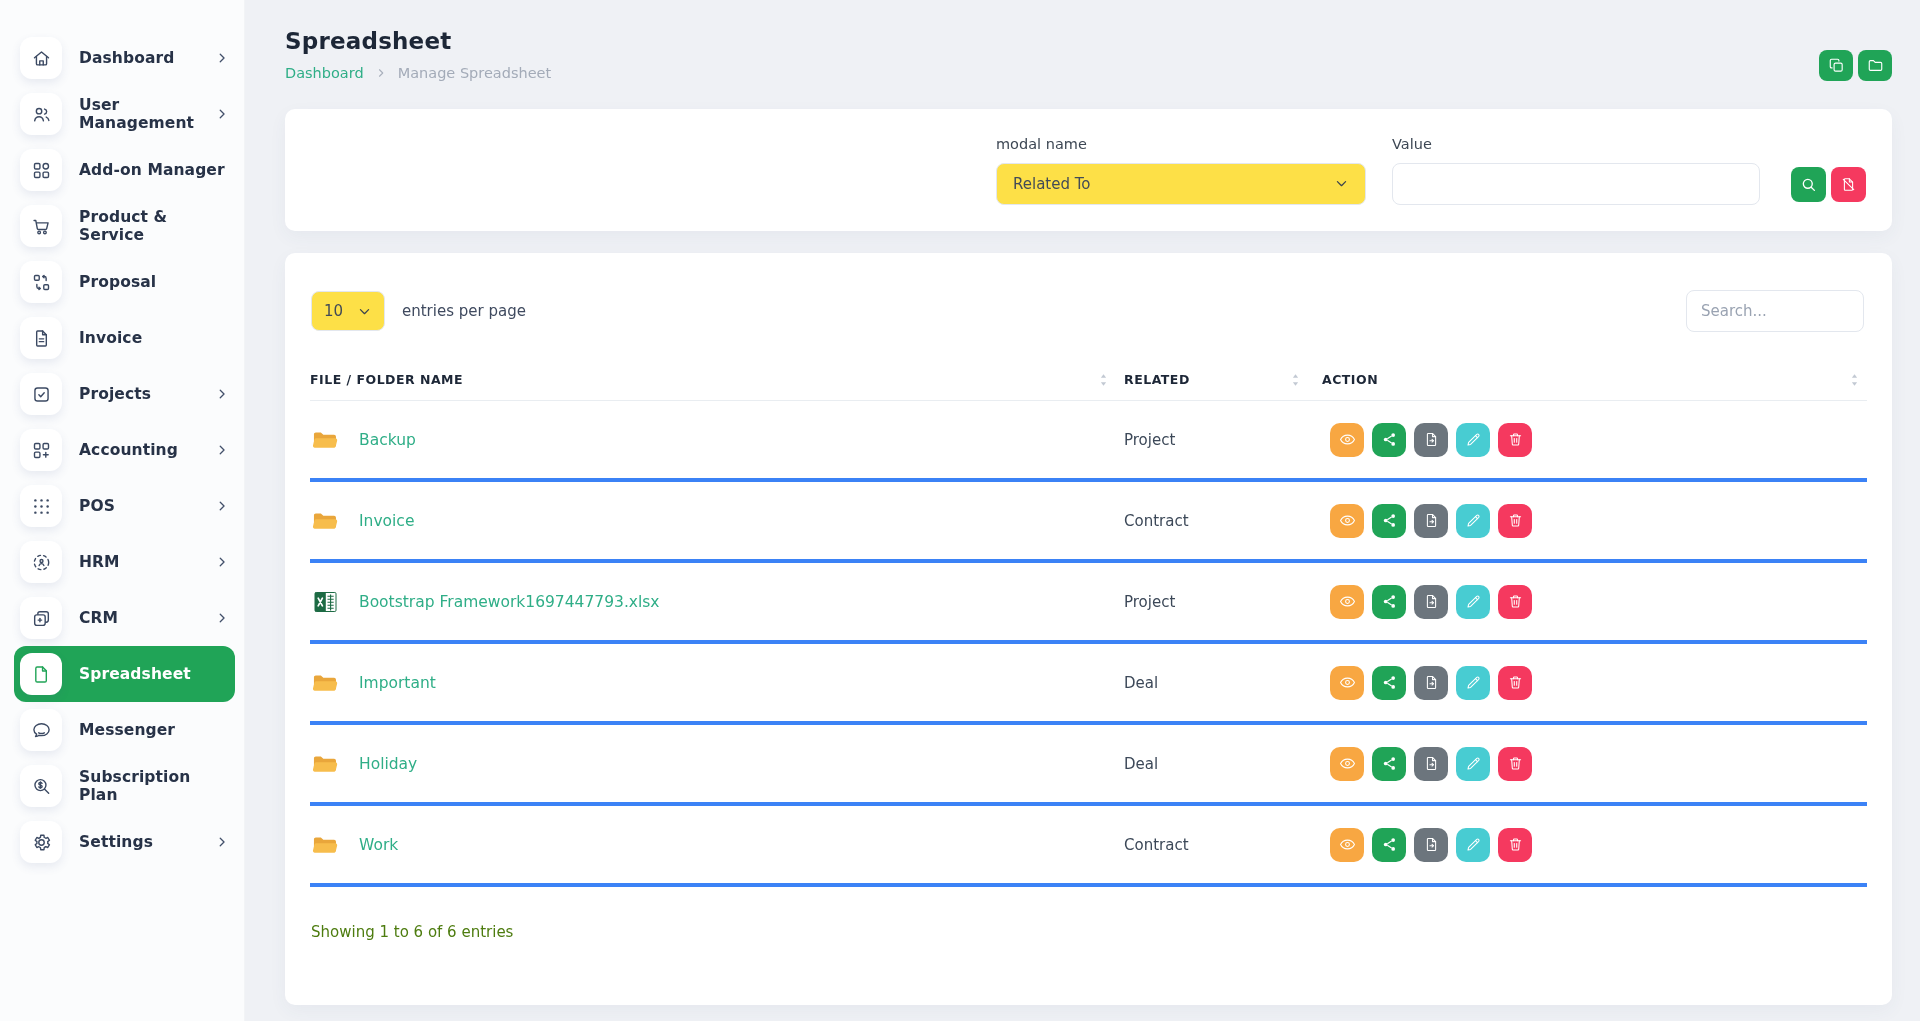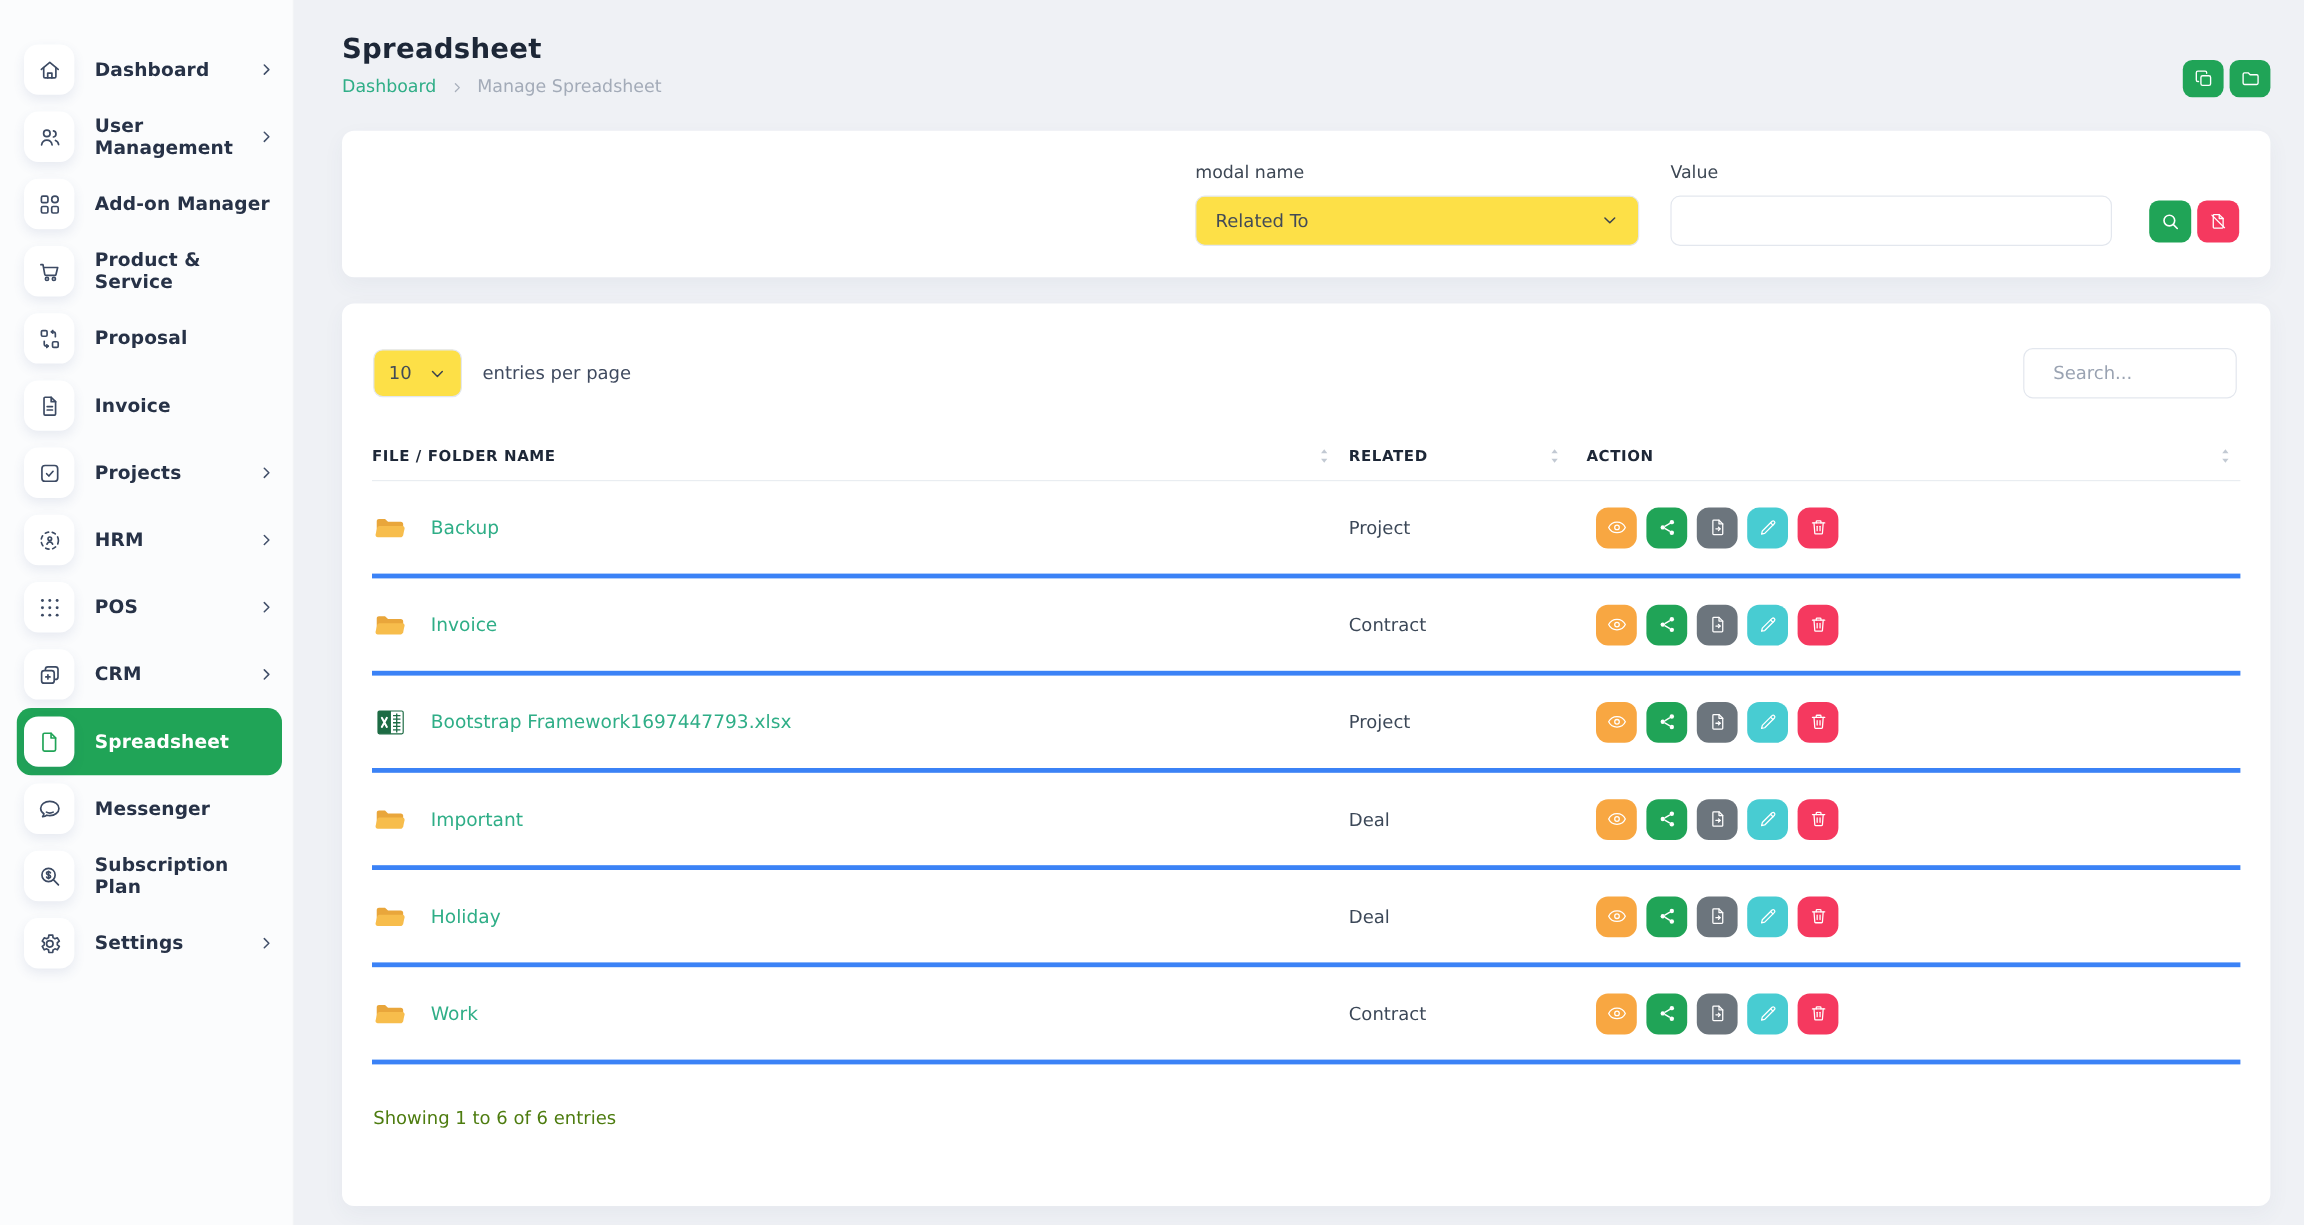--- a/index.html
+++ b/index.html
@@ -77,21 +77,21 @@
   .select {
     height:42px; border:1px solid var(--border, #e3e7ee); border-radius:8px; background:#fde047;
     display:flex; align-items:center; justify-content:space-between;
     padding:0 16px; font-size:15px; color:#424b57; cursor:pointer;
   }
   .sel-caret { color:#3a424e; }
   .sel-caret svg { width:15px; height:15px; }
   .model-field .select { width:370px; }
   .text-input {
     height:42px; border:1px solid var(--border, #e3e7ee); border-radius:8px;
-    padding:0 24px; font-size:15px; color:#424b57; outline:none; background:#fff;
+    padding:0 14px; font-size:15px; color:#424b57; outline:none; background:#fff;
     font-family: "DejaVu Sans", "Liberation Sans", sans-serif;
   }
   .text-input::placeholder { color:#9aa3b2; }
   .value-field .text-input { width:368px; }
   .filter-btns { display:flex; gap:5px; margin-left:5px; margin-bottom:3px; }
   .filter-btns .btn-sq { width:35px; height:35px; }
 
   
   .table-card { flex:1; margin-bottom:16px; display:flex; flex-direction:column; }
   .table-toolbar { display:flex; justify-content:space-between; align-items:center; padding:37px 28px 27px 26px; }
@@ -226,26 +226,28 @@
           <span class="side-label">Projects</span>
           <span class="side-chev">
             <svg viewBox="0 0 24 24" fill="none" stroke="currentColor" stroke-width="2.2" stroke-linecap="round" stroke-linejoin="round">
               <path d="M9 5.5l6.5 6.5L9 18.5"></path>
             </svg>
           </span>
         </div>
         <div class="side-item">
           <span class="icon-box">
             <svg viewBox="0 0 24 24" fill="none" stroke="currentColor" stroke-width="1.6" stroke-linecap="round" stroke-linejoin="round">
-              <circle cx="12" cy="12" r="8.2" stroke-dasharray="3.2 3.6"></circle>
-              <circle cx="12" cy="10.3" r="1.7"></circle>
-              <path d="M9.3 15.4c.5-1.3 1.5-2.1 2.7-2.1s2.2.8 2.7 2.1"></path>
-            </svg>
-          </span>
-          <span class="side-label">HRM</span>
+              <rect x="4" y="4" width="6.2" height="6.2" rx="1.4"></rect>
+              <rect x="13.8" y="4" width="6.2" height="6.2" rx="1.4"></rect>
+              <rect x="4" y="13.8" width="6.2" height="6.2" rx="1.4"></rect>
+              <path d="M16.9 14.2v5.4"></path>
+              <path d="M14.2 16.9h5.4"></path>
+            </svg>
+          </span>
+          <span class="side-label">Accounting</span>
           <span class="side-chev">
             <svg viewBox="0 0 24 24" fill="none" stroke="currentColor" stroke-width="2.2" stroke-linecap="round" stroke-linejoin="round">
               <path d="M9 5.5l6.5 6.5L9 18.5"></path>
             </svg>
           </span>
         </div>
         <div class="side-item">
           <span class="icon-box">
             <svg viewBox="0 0 24 24" fill="currentColor">
               <g>
@@ -255,20 +257,35 @@
                 <circle cx="5" cy="12" r="1.4"></circle>
                 <circle cx="12" cy="12" r="1.4"></circle>
                 <circle cx="19" cy="12" r="1.4"></circle>
                 <circle cx="5" cy="19" r="1.4"></circle>
                 <circle cx="12" cy="19" r="1.4"></circle>
                 <circle cx="19" cy="19" r="1.4"></circle>
               </g>
             </svg>
           </span>
           <span class="side-label">POS</span>
+          <span class="side-chev">
+            <svg viewBox="0 0 24 24" fill="none" stroke="currentColor" stroke-width="2.2" stroke-linecap="round" stroke-linejoin="round">
+              <path d="M9 5.5l6.5 6.5L9 18.5"></path>
+            </svg>
+          </span>
+        </div>
+        <div class="side-item">
+          <span class="icon-box">
+            <svg viewBox="0 0 24 24" fill="none" stroke="currentColor" stroke-width="1.6" stroke-linecap="round" stroke-linejoin="round">
+              <circle cx="12" cy="12" r="8.2" stroke-dasharray="3.2 3.6"></circle>
+              <circle cx="12" cy="10.3" r="1.7"></circle>
+              <path d="M9.3 15.4c.5-1.3 1.5-2.1 2.7-2.1s2.2.8 2.7 2.1"></path>
+            </svg>
+          </span>
+          <span class="side-label">HRM</span>
           <span class="side-chev">
             <svg viewBox="0 0 24 24" fill="none" stroke="currentColor" stroke-width="2.2" stroke-linecap="round" stroke-linejoin="round">
               <path d="M9 5.5l6.5 6.5L9 18.5"></path>
             </svg>
           </span>
         </div>
         <div class="side-item">
           <span class="icon-box">
             <svg viewBox="0 0 24 24" fill="none" stroke="currentColor" stroke-width="1.6" stroke-linecap="round" stroke-linejoin="round">
               <rect x="7.8" y="4.2" width="12" height="12" rx="2.4"></rect>

